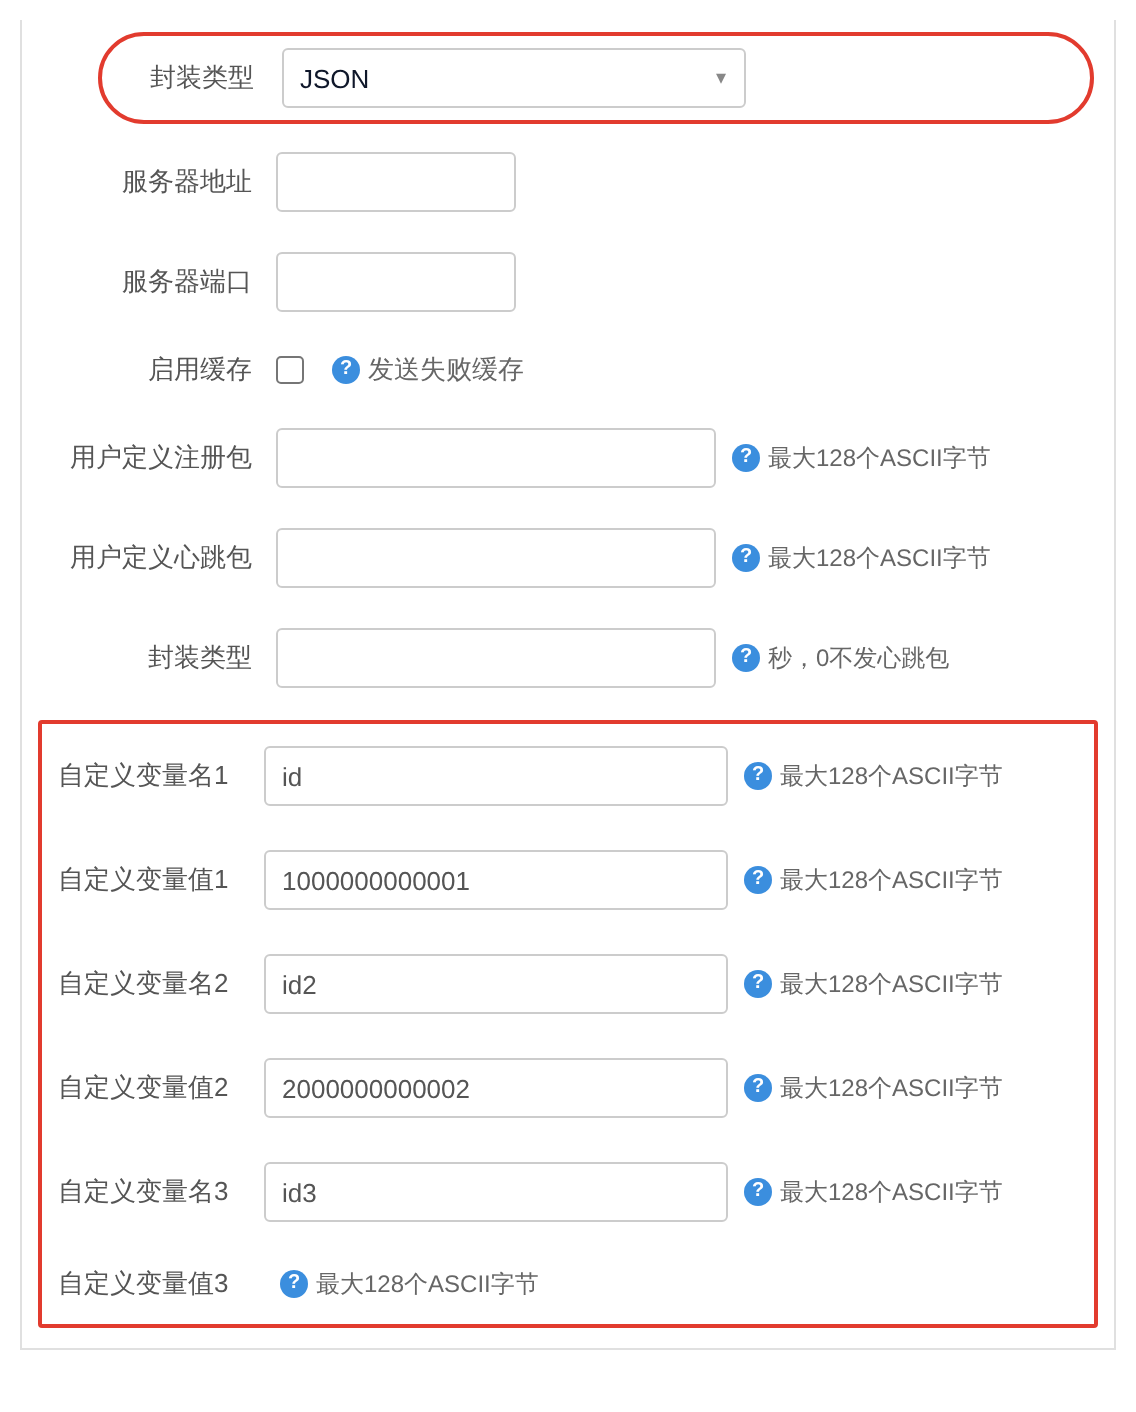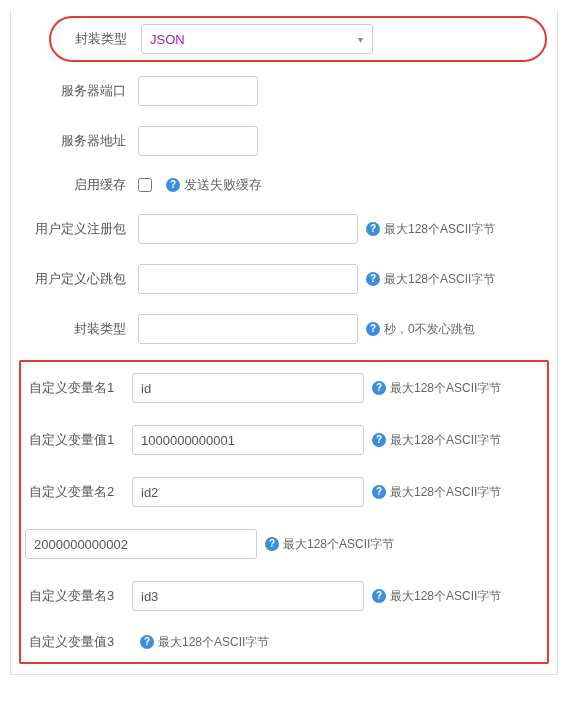--- a/index.html
+++ b/index.html
@@ -52,21 +52,21 @@
     .text-input.w-short { width: 120px; }
     .text-input.w-med { width: 220px; }
     .text-input.w-wide { width: 232px; }
     .select-input {
       height: 30px;
       width: 232px;
       border: 1px solid #ccc;
       border-radius: 3px;
       padding: 0 24px 0 8px;
       font-size: 13px;
-      color: #a21caf;
+      color: #0f172a;
       background: #fff;
       appearance: none;
       position: relative;
     }
     .select-wrap {
       position: relative;
       display: inline-block;
     }
     .select-wrap::after {
       content: "▾";
@@ -148,28 +148,28 @@
         <span class="select-wrap">
           <select class="select-input">
             <option>JSON</option>
           </select>
         </span>
       </div>
     </div>
   </div>
 
   <div class="form-row">
+    <div class="label-cell">服务器地址</div>
+    <div class="input-cell">
+      <input type="text" class="text-input w-short" value="" style="">
+    </div>
+  </div>
+
+  <div class="form-row">
     <div class="label-cell">服务器端口</div>
-    <div class="input-cell">
-      <input type="text" class="text-input w-short" value="" style="">
-    </div>
-  </div>
-
-  <div class="form-row">
-    <div class="label-cell">服务器地址</div>
     <div class="input-cell">
       <input type="text" class="text-input w-short" value="" style="">
     </div>
   </div>
 
   <div class="form-row">
     <div class="label-cell">启用缓存</div>
     <div class="input-cell" style="display:flex;align-items:center;">
       <input type="checkbox" class="checkbox-input" style="">
       <span class="cache-text">
@@ -241,20 +241,21 @@
       <div class="input-cell">
         <input type="text" class="text-input w-wide" value="id2" style="">
       </div>
       <div class="hint-cell">
         <span class="help-icon">?</span>
         <span>最大128个ASCII字节</span>
       </div>
     </div>
 
     <div class="form-row">
+      <div class="label-cell-narrow">自定义变量值2</div>
       <div class="input-cell">
         <input type="text" class="text-input w-wide" value="2000000000002" style="">
       </div>
       <div class="hint-cell">
         <span class="help-icon">?</span>
         <span>最大128个ASCII字节</span>
       </div>
     </div>
 
     <div class="form-row">

